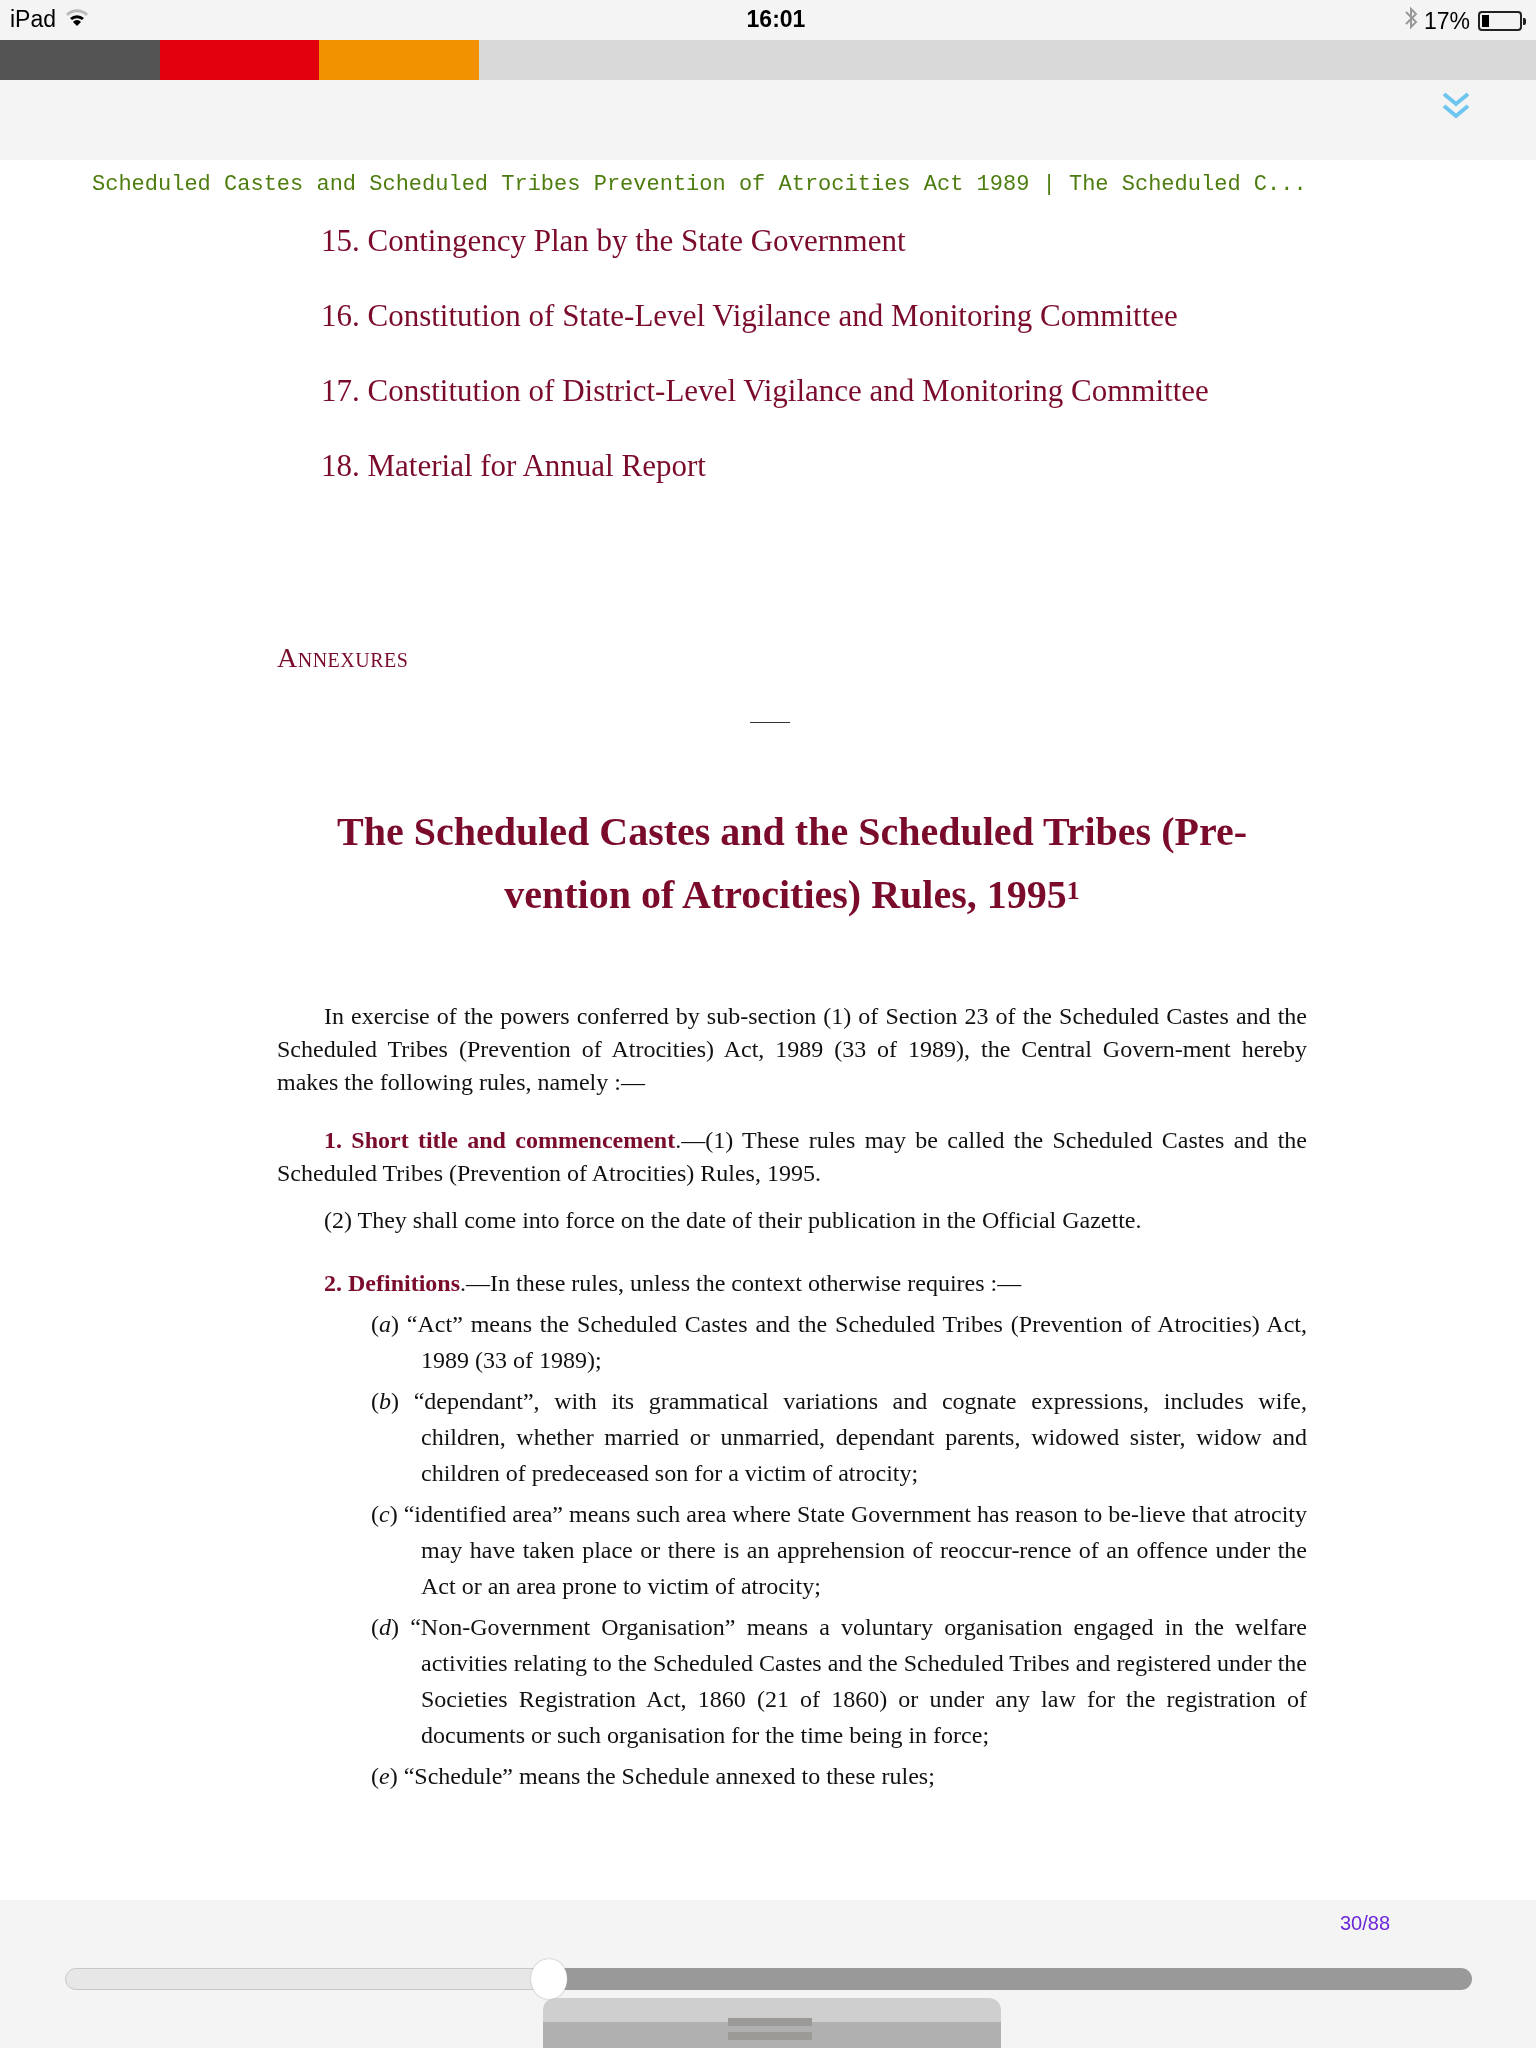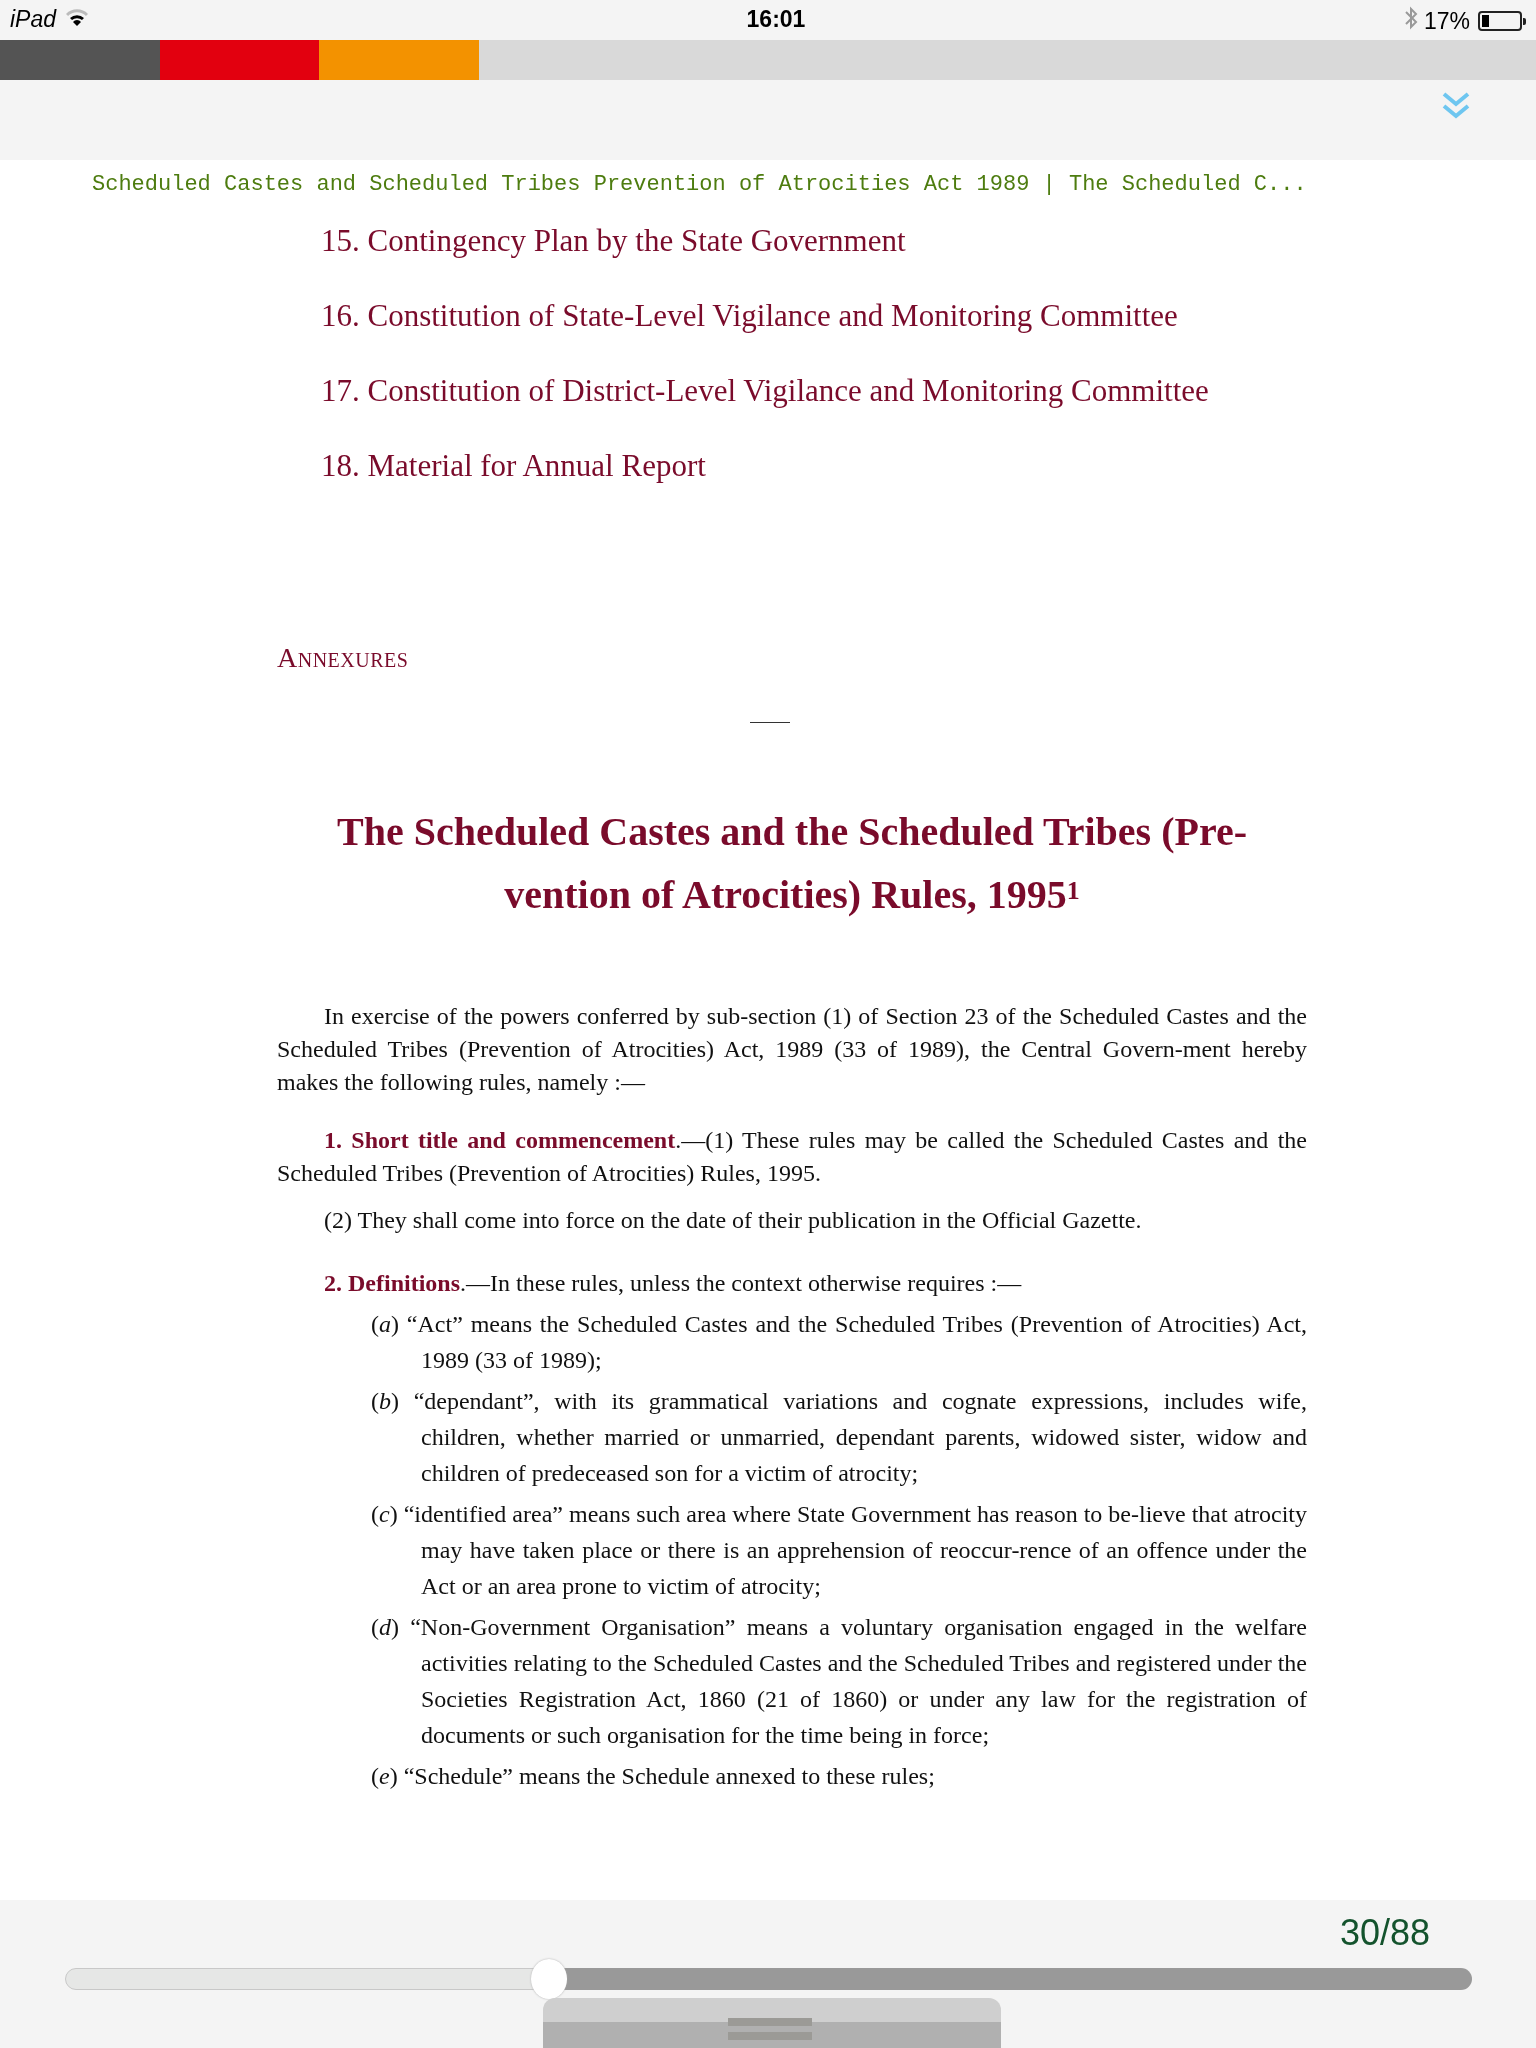--- a/index.html
+++ b/index.html
@@ -6,21 +6,21 @@
   body {
     width: 1536px; height: 2048px; position: relative; overflow: hidden;
     background: #ffffff;
     font-family: "Liberation Serif", serif;
   }
   .statusbar {
     position: absolute; left: 0; top: 0; width: 1536px; height: 40px;
     background: #f4f4f4;
     font-family: "Liberation Sans", sans-serif; font-size: 23px; color: #000;
   }
-  .sb-left { position: absolute; left: 10px; top: 6px; display: flex; align-items: center; gap: 10px; font-style: italic; }
+  .sb-left { position: absolute; left: 10px; top: 6px; display: flex; align-items: center; gap: 10px; }
   .sb-center { position: absolute; left: 8px; width: 1536px; top: 6px; text-align: center; font-weight: bold; }
   .sb-right { position: absolute; right: 14px; top: 6px; display: flex; align-items: center; gap: 6px; }
   .battery {
     width: 44px; height: 20px; border: 2px solid #222; border-radius: 4px; box-sizing: border-box;
     position: relative; margin-left: 2px;
   }
   .battery .fill { position: absolute; left: 2px; top: 2px; bottom: 2px; width: 7px; background: #000; }
   .battery::after { content: ""; position: absolute; right: -6px; top: 5px; width: 3px; height: 7px; background: #222; border-radius: 0 2px 2px 0; }
 
   .strip { position: absolute; left: 0; top: 40px; width: 1536px; height: 40px; background: #d9d9d9; display: flex; }
@@ -49,21 +49,21 @@
 
   .body { position: absolute; left: 277px; width: 1030px; font-size: 24px; color: #111; line-height: 33px; text-align: justify; }
   .indent { text-indent: 47px; }
   .bold-m { font-weight: bold; color: #7a0b2b; }
   .def { padding-left: 144px; text-indent: -50px; margin-bottom: 5px; line-height: 36px; }
   .def i { font-style: italic; }
 
   .bottombar { position: absolute; left: 0; top: 1900px; width: 1536px; height: 148px; background: #f4f4f4; }
   .page-count {
     position: absolute; left: 1340px; top: 1912px;
-    font-family: "Liberation Sans", sans-serif; font-size: 36px; color: #14532d;
+    font-family: "Liberation Sans", sans-serif; font-size: 20px; color: #6d28d9;
   }
   .slider { position: absolute; left: 65px; top: 1968px; width: 1407px; height: 22px; }
   .slider .left { position: absolute; left: 0; top: 0; width: 490px; height: 22px; background: #e6e7e6; border: 1px solid #c8c8c8; border-radius: 11px 0 0 11px; box-sizing: border-box; }
   .slider .right { position: absolute; left: 490px; top: 0; right: 0; height: 22px; background: #999; border-radius: 0 11px 11px 0; }
   .slider .thumb { position: absolute; left: 466px; top: -9px; width: 36px; height: 40px; border-radius: 50%; background: #fff; box-shadow: 0 0 2px #aaa; }
   .handle {
     position: absolute; left: 543px; top: 1998px; width: 458px; height: 50px;
     background: linear-gradient(#cfcfcf 0, #cfcfcf 24px, #b0b0b0 24px, #b0b0b0 100%);
     border-radius: 12px 12px 0 0;
   }

